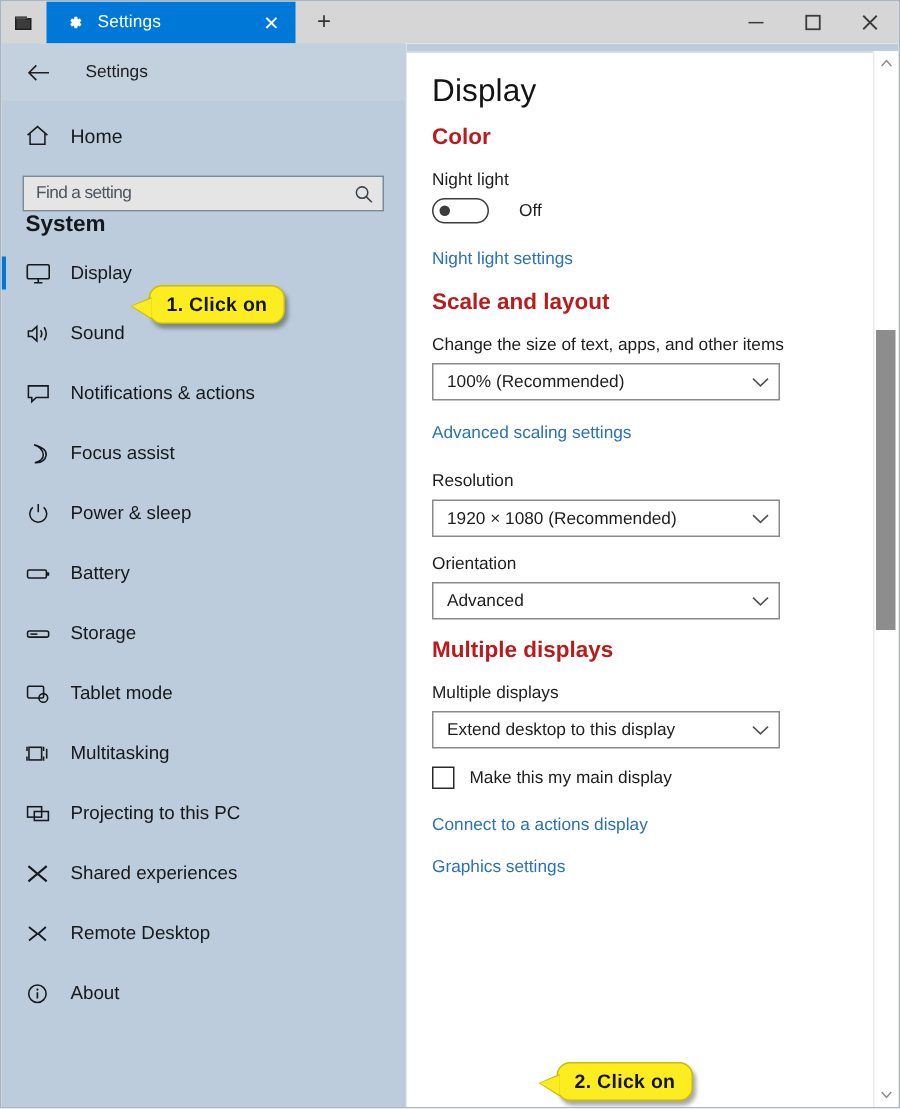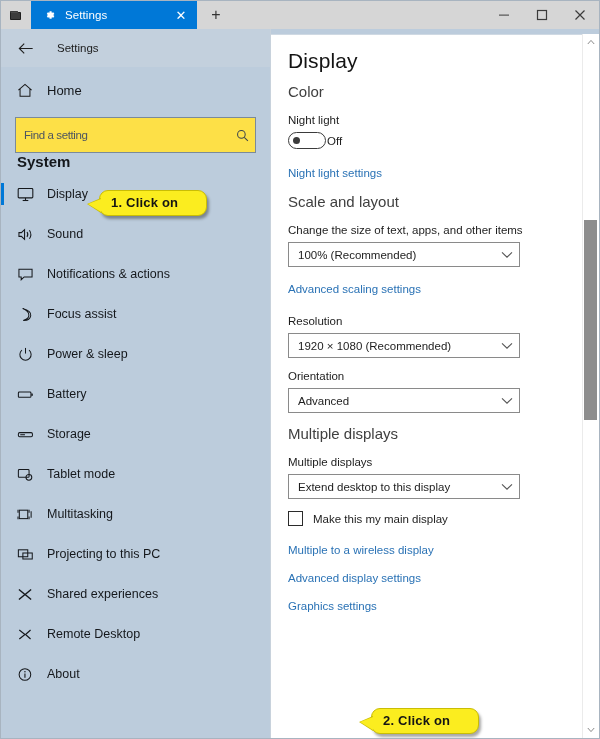--- a/index.html
+++ b/index.html
@@ -148,22 +148,22 @@
     height: 34px;
     padding-left: 16px;
     font-size: 13px;
     color: #15181c;
   }
   .nav-home .ic { width: 26px; display:flex; align-items:center; }
   .nav-home .lbl { margin-left: 4px; }
 
   .search-wrap {
     margin: 10px 14px 0 14px;
-    height: 36px;
-    background: #fde047;
+    height: 24px;
+    background: #e5e5e5;
     border: 1px solid #7b8a99;
     display: flex;
     align-items: center;
     box-sizing: border-box;
   }
   .search-input {
     flex: 1;
     border: 0;
     outline: 0;
     background: transparent;
@@ -234,23 +234,23 @@
 
   h1.page-title {
     font-size: 21px;
     font-weight: normal;
     margin: 0 0 10px 0;
     color: #141414;
     letter-spacing: .1px;
   }
   h2.section-title {
     font-size: 15px;
-    font-weight: normal;
+    font-weight: bold;
     margin: 0 0 14px 0;
-    color: #404040;
+    color: #b91c1c;
   }
   h2.section-title.spaced { margin-top: 12px; }
 
   .field-label {
     font-size: 11.5px;
     color: #1d1d1d;
     margin-bottom: 6px;
   }
 
   .toggle-row {
@@ -268,21 +268,21 @@
     background: #ffffff;
   }
   .toggle .knob {
     position: absolute;
     width: 7px; height: 7px;
     border-radius: 50%;
     background: #3b3b3b;
     top: 3.5px; left: 4px;
   }
   .toggle-state {
-    margin-left: 1px;
+    margin-left: 20px;
     font-size: 11.5px;
     color: #1d1d1d;
   }
 
   a.link {
     display: inline-block;
     font-size: 11.5px;
     color: #2a72b5;
     text-decoration: none;
     margin-bottom: 2px;
@@ -357,21 +357,21 @@
 
   
   .callout {
     position: absolute;
     background: #fbed1f;
     border: 1px solid #c9bd05;
     border-radius: 9px;
     font-size: 13px;
     font-weight: bold;
     color: #141414;
-    padding: 4px 28px 5px 11px;
+    padding: 4px 11px 5px 11px;
     white-space: nowrap;
     box-shadow: 2px 3px 3px rgba(0,0,0,.35);
     z-index: 40;
     letter-spacing: .2px;
   }
   .callout::before {
     content: "";
     position: absolute;
     left: -12px;
     top: 8px;
@@ -674,22 +674,21 @@
               </svg>
           </span>
         </div>
 
         <div class="check-row">
           <span class="checkbox"></span>
           <span class="check-label">Make this my main display</span>
         </div>
 
         <div class="link-stack">
-          <a class="link" href="#">Multiple to a wireless display</a>
-          <a class="link" href="#">Advanced display settings</a>
+          <a class="link" href="#">Connect to a actions display</a>
           <a class="link" href="#">Graphics settings</a>
         </div>
 
       </div>
 
       <div class="scrollbar">
         <div class="sb-arrow">
           <svg width="8" height="6" viewBox="0 0 8 6">
               <path d="M.8 5 L4 1.4 L7.2 5" fill="none" stroke="#8a8a8a" stroke-width="1"></path>
             </svg>

